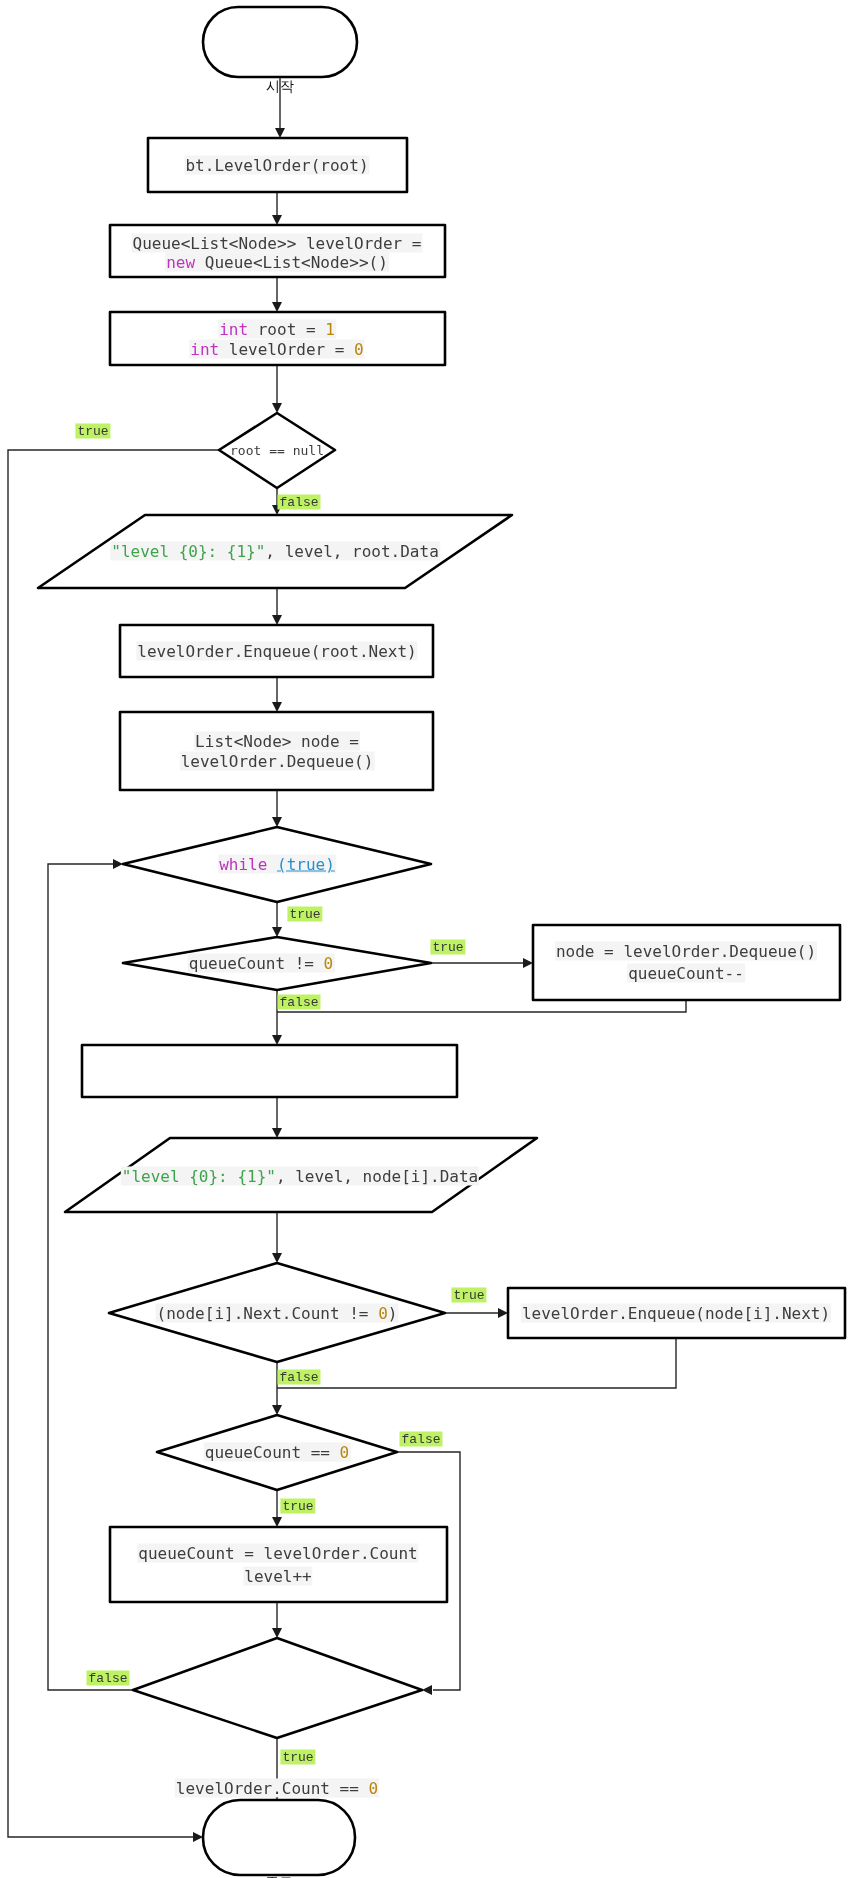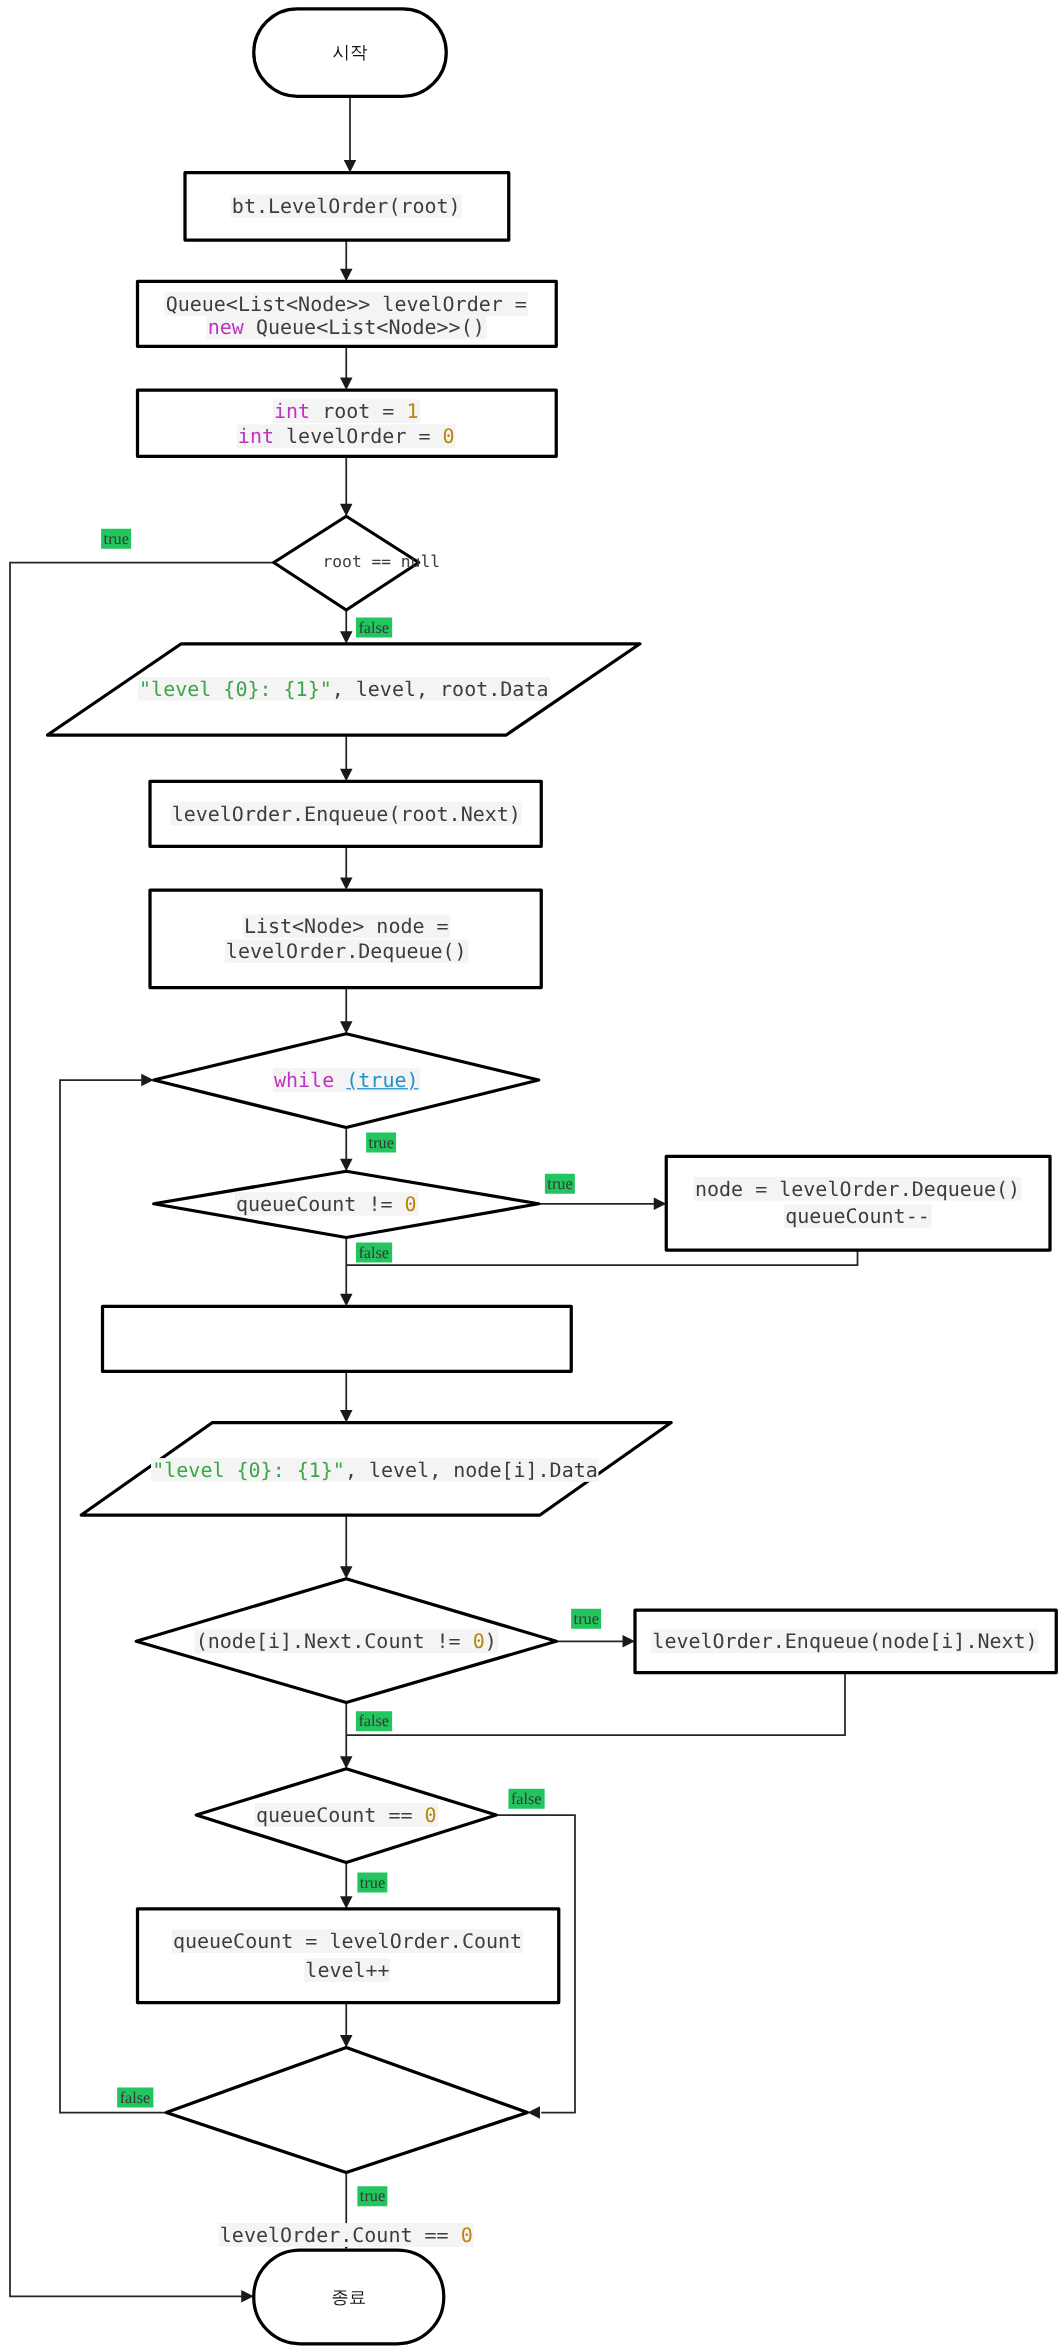--- a/index.html
+++ b/index.html
@@ -3,30 +3,30 @@
 <meta charset="utf-8">
 <style>
   html,body{margin:0;padding:0;background:#ffffff;}
   .canvas{position:relative;width:849px;height:1878px;background:#ffffff;overflow:hidden;}
   .canvas svg{position:absolute;left:0;top:0;}
   .shape{fill:#ffffff;stroke:#000000;stroke-width:2.6;stroke-linejoin:round;}
   .conn{fill:none;stroke:#262626;stroke-width:1.4;}
   .head{fill:#1a1a1a;stroke:none;}
   .t{position:absolute;transform:translate(-50%,-50%);font-family:"DejaVu Sans Mono",monospace;
      font-size:16px;line-height:19px;white-space:pre;color:#3d3d3d;background:#f4f4f4;padding:0 1px;}
-  .t.nobg{background:transparent;font-size:13px;padding:0;margin-left:28px;}
+  .t.nobg{background:transparent;font-size:13px;padding:0;}
   .code{color:#3d3d3d;text-align:center;}
   .kw{color:#bf34bf;}
   .num{color:#b8860b;}
   .str{color:#3ea44a;}
   .bool{color:#2391ce;text-decoration:underline;}
-  .edge-label{position:absolute;transform:translate(-50%,-50%);font-family:Liberation Serif, serif;
-     font-size:13px;color:#383838;background:#22c55e;padding:0 2px;}
+  .edge-label{position:absolute;transform:translate(-50%,-50%);font-family:Liberation Mono, monospace;
+     font-size:13px;color:#383838;background:#bef264;padding:0 2px;}
   .terminal-label{position:absolute;transform:translate(-50%,-50%);font-family:"DejaVu Sans",sans-serif;
-     font-size:14px;color:#111111;white-space:pre;}
+     font-size:14px;color:#111111;white-space:pre;margin-top:45px;}
 </style>
 </head>
 <body>
 
 <div class="canvas">
 
 <svg width="849" height="1878" viewBox="0 0 849 1878">
 
   <path class="conn" d="M280 77 V131"></path>
   <polygon class="head" points="275,128 285,128 280,138"></polygon>

